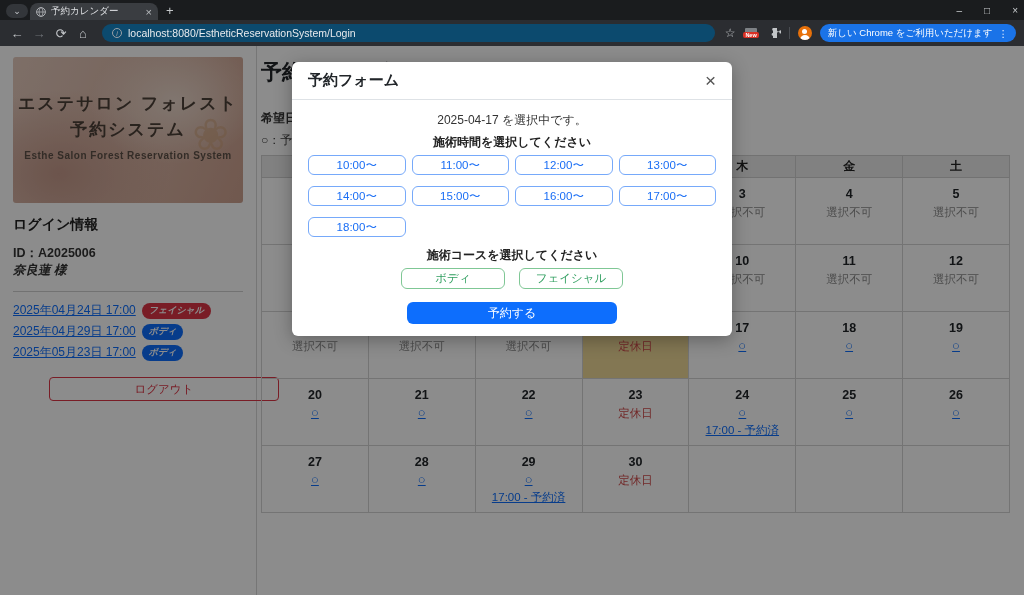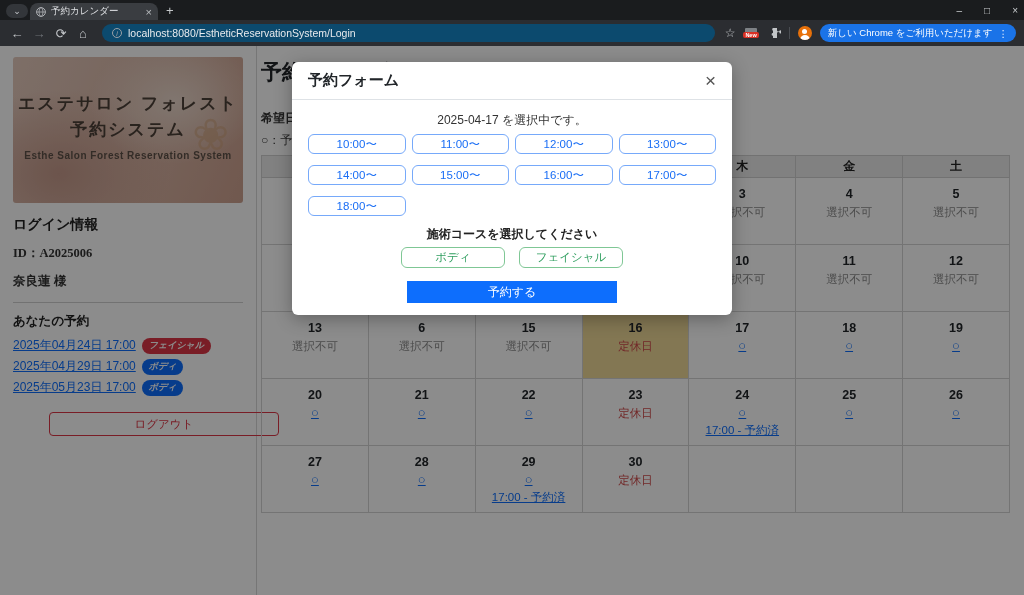--- a/index.html
+++ b/index.html
@@ -45,22 +45,22 @@
 
   .sidebar { width:257px; border-right:1px solid #d8d8d8; padding:11px 13px; flex:0 0 auto; }
   .brand-card { height:146px; border-radius:3px; position:relative; overflow:hidden; text-align:center;
     background:radial-gradient(120px 90px at 70% 30%, #ead7cb, transparent 70%),
                radial-gradient(160px 120px at 20% 80%, #c59a8b, transparent 70%),
                linear-gradient(115deg,#e4cabd 0%, #d9b6a6 55%, #cda18f 100%); }
   .brand-flower { position:absolute; right:14px; top:52px; font-size:44px; color:rgba(205,160,120,0.55); }
   .brand-jp { position:relative; margin-top:34px; font-size:17px; font-weight:bold; color:#4c4038; letter-spacing:2px; line-height:1.5; }
   .brand-en { position:relative; margin-top:8px; font-size:10px; font-weight:bold; color:#5d5148; letter-spacing:0.5px; }
   .login-h { margin-top:13px; font-size:14px; font-weight:bold; color:#222; }
-  .login-id { margin-top:11px; font-size:12.5px; font-weight:bold; color:#333;font-family:Liberation Serif, serif; }
-  .login-name { margin-top:11px; font-size:12.5px; font-weight:bold; color:#333; }
+  .login-id { margin-top:11px; font-size:12.5px; font-weight:bold; color:#333; }
+  .login-name { font-size:12.5px; font-weight:bold; color:#333;font-style:italic; }
   .side-hr { border:none; border-top:1px solid #cfcfcf; margin:12px 0 10px; }
   .res-h { font-size:12.5px; font-weight:bold; color:#222; margin-bottom:7px; }
   .res-row { display:flex; align-items:center; gap:6px; margin-bottom:4px; }
   .res-link { color:#0d6efd; font-size:12px; text-decoration:underline; white-space:nowrap; }
   .badge { color:#fff; font-size:9px; font-weight:bold; font-style:italic; border-radius:8px; padding:1.5px 7px; white-space:nowrap; }
   .logout-btn { margin-top:12px; width:100%; height:24px; background:transparent; border:1px solid #dc3545;
     color:#dc3545; font-size:11.5px; border-radius:4px; font-family:inherit;margin-left:36px; }
 
   .main { flex:1; padding:12px 14px 0 4px; }
   .page-title { font-size:21px; font-weight:bold; color:#212529; line-height:28px; white-space:nowrap; }
@@ -86,21 +86,21 @@
   .modal-close { font-size:19px; color:#555; line-height:16px; background:none; border:none; font-family:inherit; }
   .modal-body { padding:6px 16px 12px; text-align:center; }
   .sel-info { font-size:12px; color:#333; margin:6px 0; line-height:16px; }
   .sec-h { font-size:12px; font-weight:bold; color:#222; margin:6px 0 5px; line-height:16px; }
   .time-grid { display:grid; grid-template-columns:repeat(4,1fr); gap:11px 6px; }
   .time-btn { height:20px; background:#fff; border:1px solid #76a9fa; border-radius:6px; color:#1a6ef5;
     font-size:11.5px; font-family:inherit; }
   .course-row { display:flex; justify-content:center; gap:14px; margin-top:2px; }
   .course-btn { width:104px; height:21px; background:#fff; border:1px solid #7fc795; border-radius:6px;
     color:#2f9e5f; font-size:11.5px; font-family:inherit; }
-  .submit-btn { margin-top:13px; width:210px; height:22px; background:#0d6efd; border:none; border-radius:0;
+  .submit-btn { margin-top:13px; width:210px; height:22px; background:#0d6efd; border:none; border-radius:6px;
     color:#fff; font-size:12px; font-family:inherit; }
 </style>
 </head>
 <body>
 
 <div class="titlebar">
   <div class="tabsearch">⌄</div>
   <div class="tab">
     <svg class="favicon" viewBox="0 0 10 10">
       <circle cx="5" cy="5" r="4.4" fill="none" stroke="#aeb1b5" stroke-width="1"></circle>
@@ -152,21 +152,20 @@
       <div class="brand-jp">
         <div>エステサロン フォレスト</div>
         <div>予約システム</div>
       </div>
       <div class="brand-en">Esthe Salon Forest Reservation System</div>
     </div>
     <div class="login-h">ログイン情報</div>
     <div class="login-id">ID：A2025006</div>
     <div class="login-name">奈良蓮 様</div>
     <hr class="side-hr">
-    <div class="res-h">あなたの予約</div>
     <div id="res-list">
         <div class="res-row">
           <a class="res-link">2025年04月24日 17:00</a>
           <span class="badge" style="background: rgb(220, 53, 69);">フェイシャル</span>
         </div>
         <div class="res-row">
           <a class="res-link">2025年04月29日 17:00</a>
           <span class="badge" style="background: rgb(13, 110, 253);">ボディ</span>
         </div>
         <div class="res-row">
@@ -299,20 +298,21 @@
 
   <div class="backdrop"></div>
 
   <div class="modal">
     <div class="modal-head">
       <span class="modal-title">予約フォーム</span>
       <button class="modal-close">×</button>
     </div>
     <div class="modal-body">
       <div class="sel-info">2025-04-17 を選択中です。</div>
+      <div class="sec-h">施術時間を選択してください</div>
       <div class="time-grid" id="time-grid">
           <button class="time-btn">10:00〜</button>
           <button class="time-btn">11:00〜</button>
           <button class="time-btn">12:00〜</button>
           <button class="time-btn">13:00〜</button>
           <button class="time-btn">14:00〜</button>
           <button class="time-btn">15:00〜</button>
           <button class="time-btn">16:00〜</button>
           <button class="time-btn">17:00〜</button>
           <button class="time-btn">18:00〜</button>

